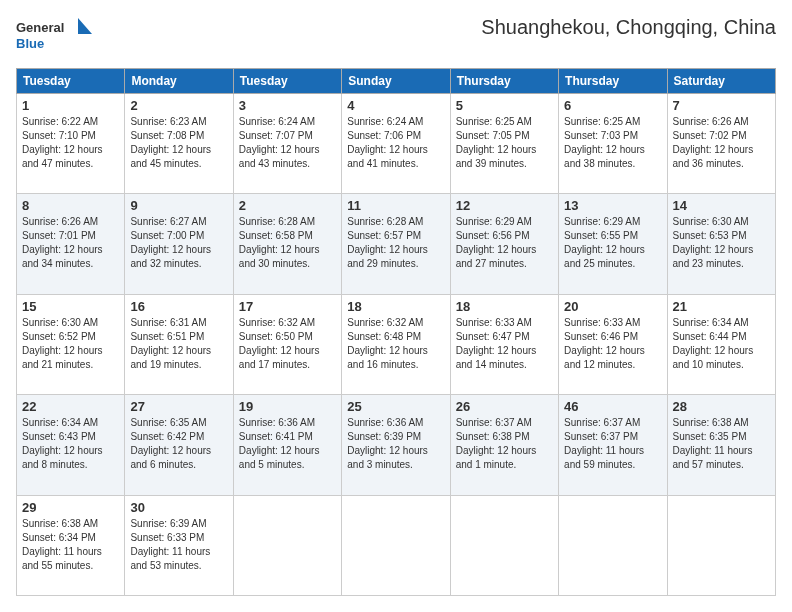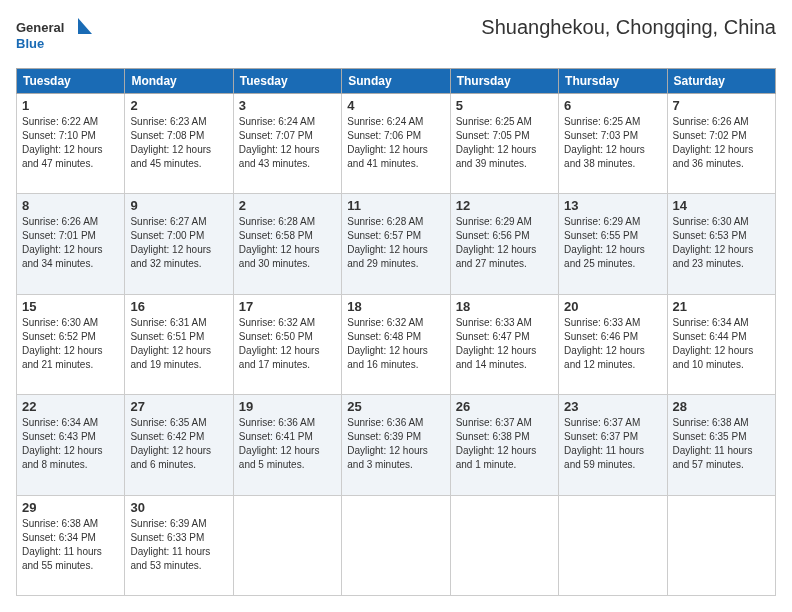--- a/index.html
+++ b/index.html
@@ -140,21 +140,21 @@
           <td><span class="day-number">18</span><span class="day-info">Sunrise: 6:33 AM<br>Sunset: 6:47 PM<br>Daylight: 12 hours<br>and 14 minutes.</span></td>
           <td><span class="day-number">20</span><span class="day-info">Sunrise: 6:33 AM<br>Sunset: 6:46 PM<br>Daylight: 12 hours<br>and 12 minutes.</span></td>
           <td><span class="day-number">21</span><span class="day-info">Sunrise: 6:34 AM<br>Sunset: 6:44 PM<br>Daylight: 12 hours<br>and 10 minutes.</span></td>
         </tr>
         <tr>
           <td><span class="day-number">22</span><span class="day-info">Sunrise: 6:34 AM<br>Sunset: 6:43 PM<br>Daylight: 12 hours<br>and 8 minutes.</span></td>
           <td><span class="day-number">27</span><span class="day-info">Sunrise: 6:35 AM<br>Sunset: 6:42 PM<br>Daylight: 12 hours<br>and 6 minutes.</span></td>
           <td><span class="day-number">19</span><span class="day-info">Sunrise: 6:36 AM<br>Sunset: 6:41 PM<br>Daylight: 12 hours<br>and 5 minutes.</span></td>
           <td><span class="day-number">25</span><span class="day-info">Sunrise: 6:36 AM<br>Sunset: 6:39 PM<br>Daylight: 12 hours<br>and 3 minutes.</span></td>
           <td><span class="day-number">26</span><span class="day-info">Sunrise: 6:37 AM<br>Sunset: 6:38 PM<br>Daylight: 12 hours<br>and 1 minute.</span></td>
-          <td><span class="day-number">23</span><span class="day-info">Sunrise: 6:37 AM<br>Sunset: 6:37 PM<br>Daylight: 11 hours<br>and 59 minutes.</span></td>
+          <td><span class="day-number">46</span><span class="day-info">Sunrise: 6:37 AM<br>Sunset: 6:37 PM<br>Daylight: 11 hours<br>and 59 minutes.</span></td>
           <td><span class="day-number">28</span><span class="day-info">Sunrise: 6:38 AM<br>Sunset: 6:35 PM<br>Daylight: 11 hours<br>and 57 minutes.</span></td>
         </tr>
         <tr>
           <td><span class="day-number">29</span><span class="day-info">Sunrise: 6:38 AM<br>Sunset: 6:34 PM<br>Daylight: 11 hours<br>and 55 minutes.</span></td>
           <td><span class="day-number">30</span><span class="day-info">Sunrise: 6:39 AM<br>Sunset: 6:33 PM<br>Daylight: 11 hours<br>and 53 minutes.</span></td>
           <td class="empty"></td>
           <td class="empty"></td>
           <td class="empty"></td>
           <td class="empty"></td>
           <td class="empty"></td>

